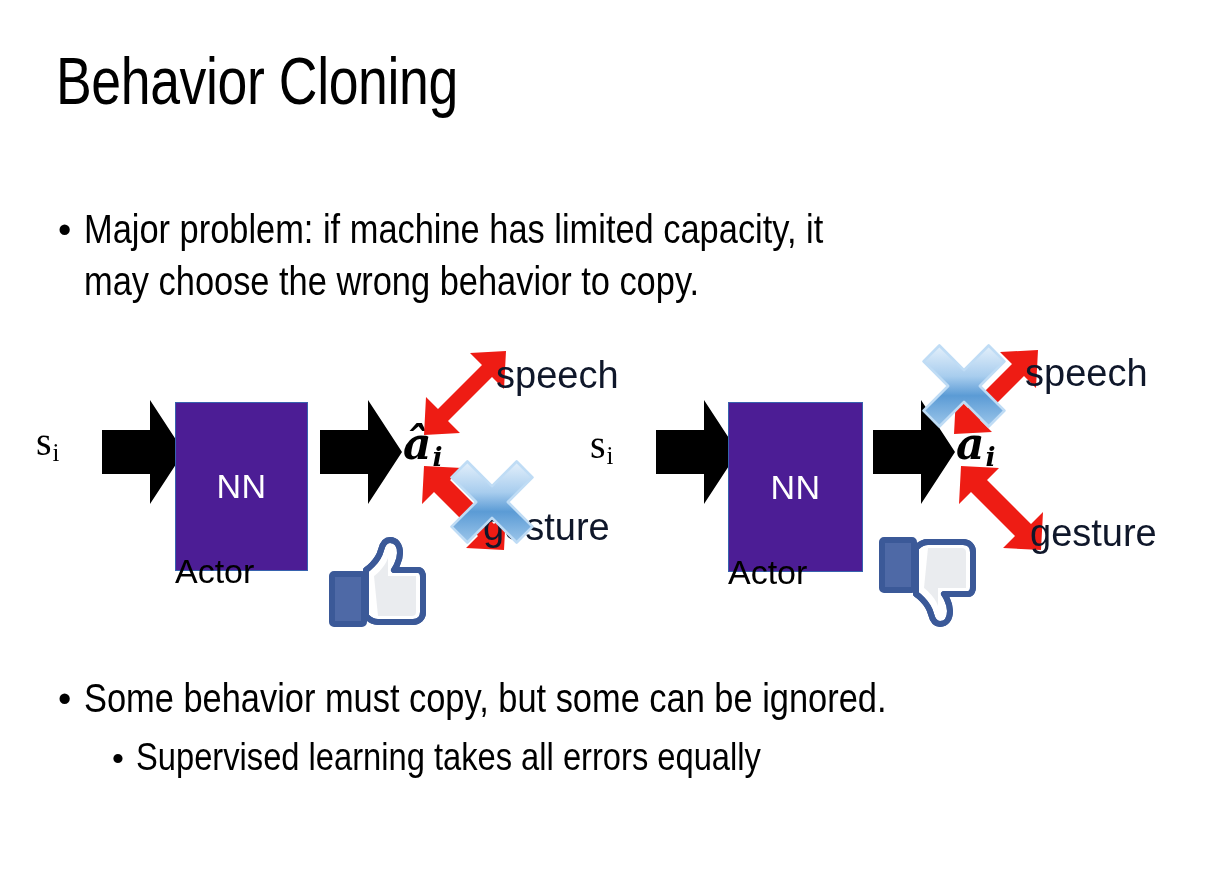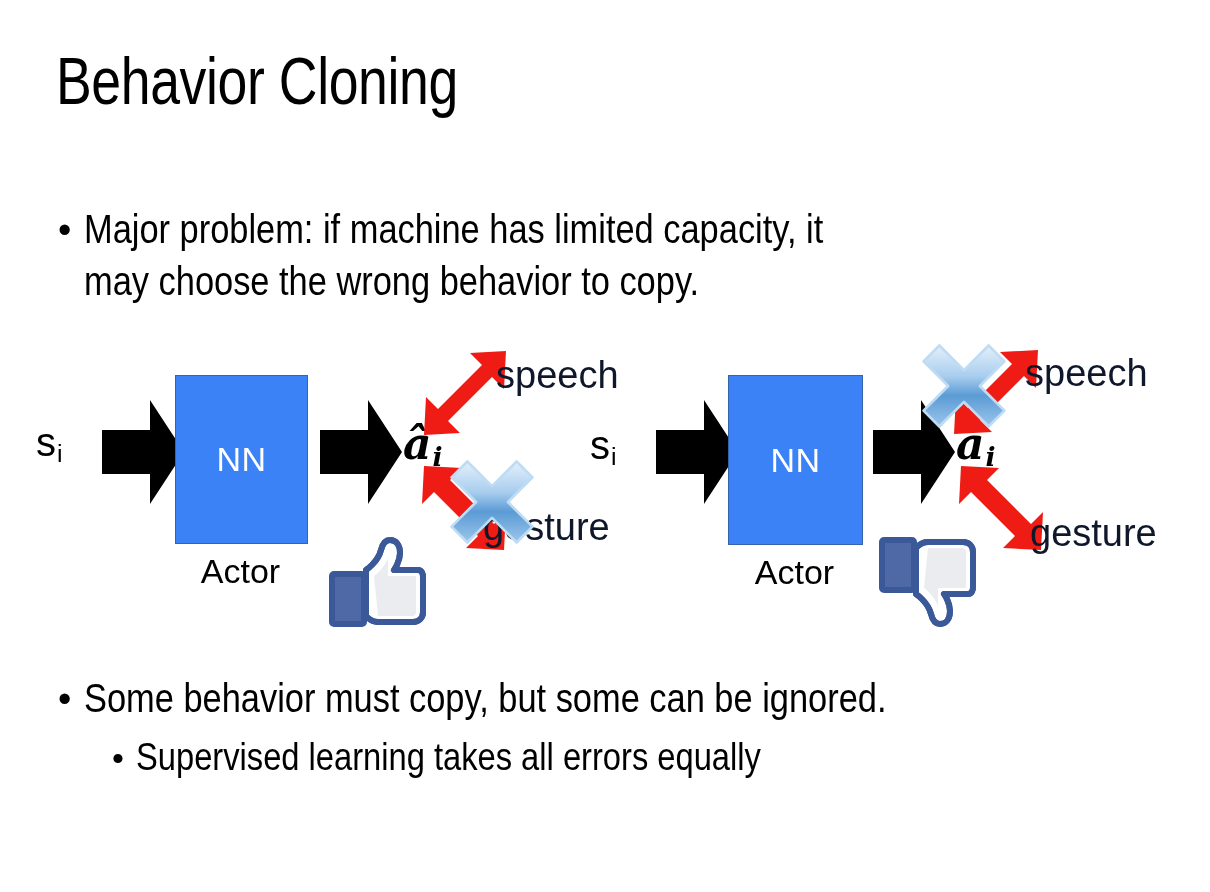--- a/index.html
+++ b/index.html
@@ -63,53 +63,53 @@
   #bullet-mid  { left: 58px;  top: 672px; width: 1120px; }
   #bullet-sub  { left: 112px; top: 733px; width: 1080px; }
 
   
   .diagram { position: absolute; top: 340px; height: 290px; }
   #diagram-left  { left: 20px;  width: 600px; }
   #diagram-right { left: 570px; width: 630px; }
 
   .state-label {
     position: absolute;
-    font-family: Liberation Sans, sans-serif;
+    font-family: Liberation Serif, serif;
     font-size: 40px;
     line-height: 1;
     color: #000000;
   }
   .state-label sub {
     font-size: 0.62em;
     vertical-align: baseline;
     position: relative;
     top: 0.25em;
     left: 1px;
   }
 
   .nn-box {
     position: absolute;
-    background: #3b82f6;
+    background: #4c1d95;
     border: 1px solid #3762AE;
     display: flex;
     align-items: center;
     justify-content: center;
+    margin-top: 27px;
   }
   .nn-box .nn-text {
     color: #ffffff;
     font-size: 34px;
     font-family: "Liberation Sans", sans-serif;
     letter-spacing: 0.5px;
   }
 
   .actor-label {
     position: absolute;
     font-size: 34px;
     color: #000000;
-    text-align: center;
   }
 
   .blk-arrow { position: absolute; }
   .red-arrow { position: absolute; }
   .blue-x    { position: absolute; }
   .thumb     { position: absolute; }
 
   .ahat {
     position: absolute;
     font-family: "DejaVu Serif", serif;

